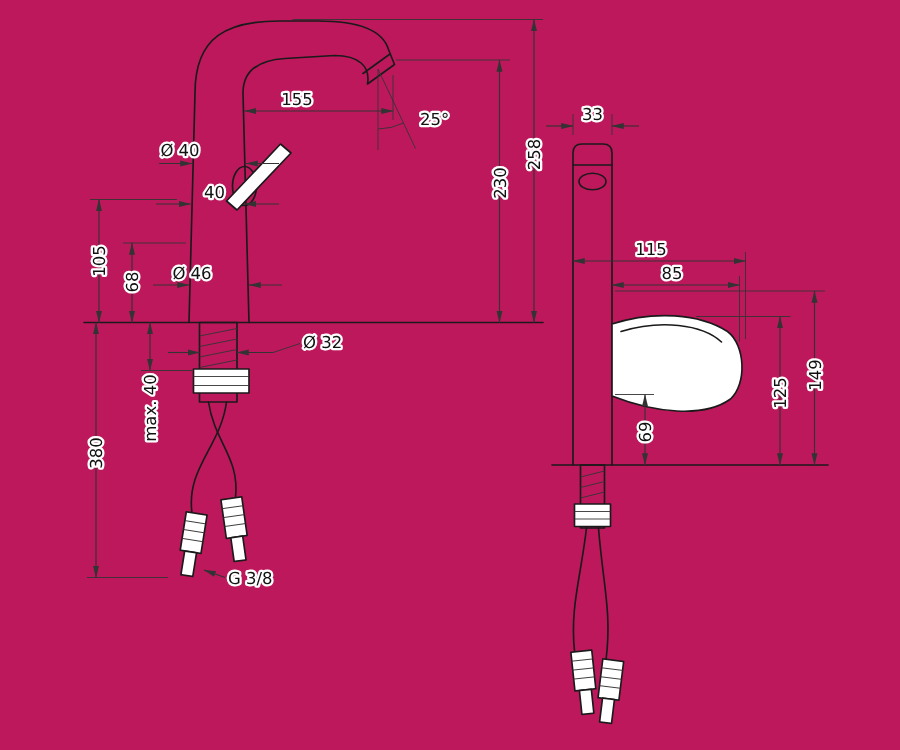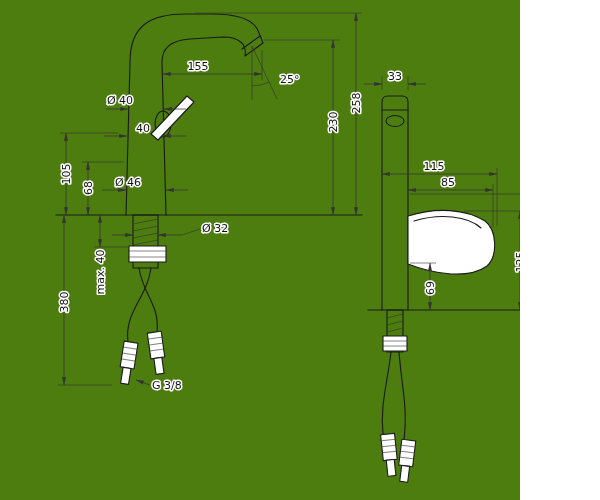--- a/index.html
+++ b/index.html
@@ -1,16 +1,16 @@
 <!DOCTYPE html>
 <html><head>
 <meta charset="utf-8">
 <style>
   html,body{margin:0;padding:0;background:#fff;}
-  .stage{position:relative;width:520px;height:500px;background:#4d7c0f;overflow:hidden;
+  .stage{position:relative;width:600px;height:500px;background:#be185d;overflow:hidden;
          font-family:"DejaVu Sans",sans-serif;}
   .obj{fill:none;stroke:#1a1a1a;stroke-width:1.1;stroke-linejoin:round;stroke-linecap:round;}
   .objf{fill:#ffffff;stroke:#1a1a1a;stroke-width:1.1;stroke-linejoin:round;}
   .dim{fill:none;stroke:#333333;stroke-width:0.75;}
   .ext{fill:none;stroke:#333333;stroke-width:0.6;}
   .lbl{font-size:11px;fill:#111111;paint-order:stroke;stroke:#ffffff;stroke-width:3px;
        stroke-linejoin:round;}
 </style>
 </head>
 <body>

